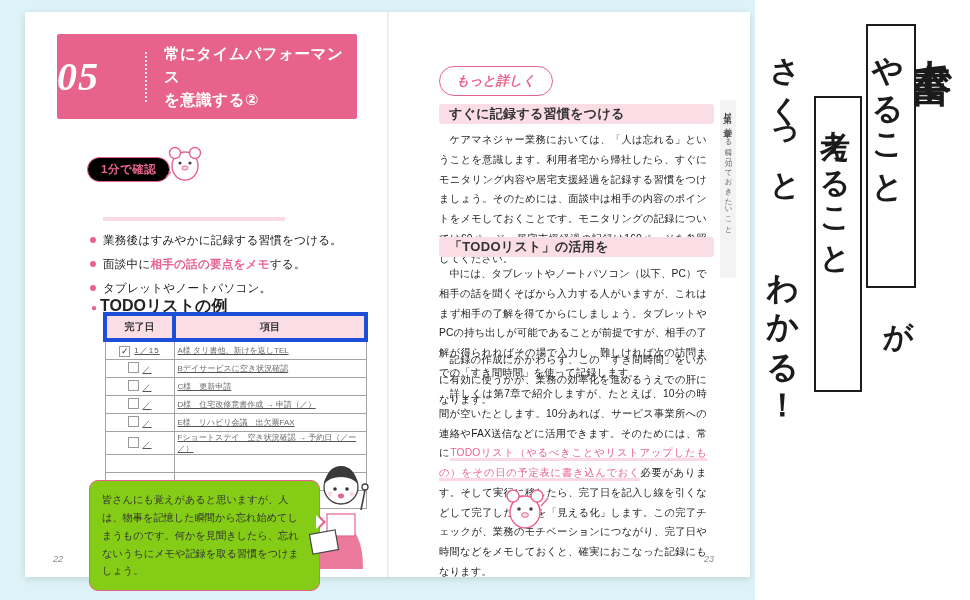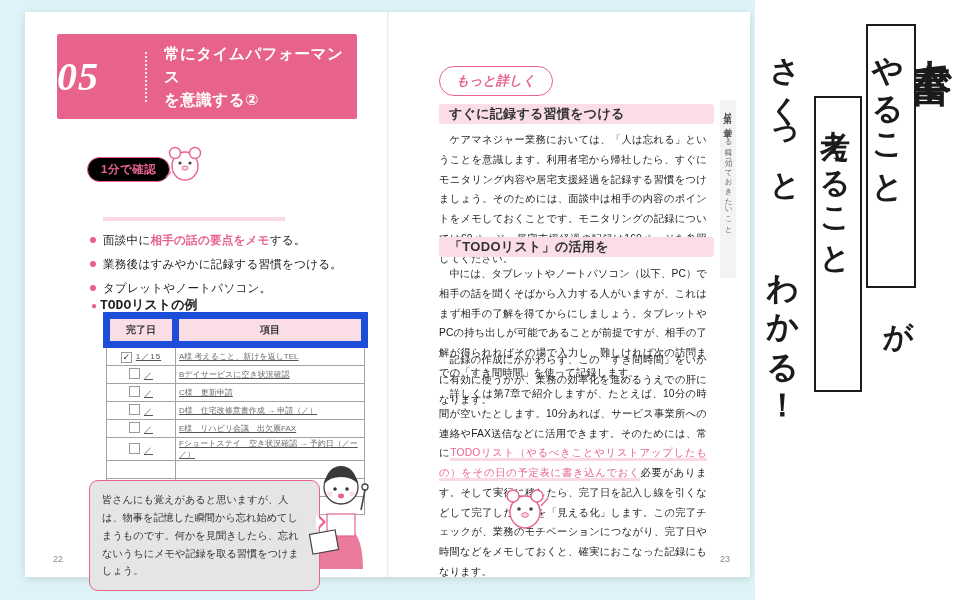--- a/index.html
+++ b/index.html
@@ -68,63 +68,63 @@
   }
   .bullets li:before{
     content:"";position:absolute;left:-13px;top:9px;
     width:6px;height:6px;border-radius:50%;background:#e8638b;
   }
   .em-pink{color:#e8638b;font-weight:bold;}
   .bullets{padding:0;margin:0;}
 
   .todo-label{
     position:absolute;left:66px;top:284px;
-    font-size:13px;font-weight:bold;color:#222;font-family:Liberation Mono, monospace;
+    font-size:16px;font-weight:bold;color:#222;
   }
   .todo-label:before{
     content:"●";color:#e8638b;font-size:10px;margin-right:3px;
   }
 
   table.todo{
     position:absolute;left:78px;top:300px;width:265px;
     border-collapse:collapse;background:#fff;
   }
   table.todo th{
-    background:#fbdde6;border:7px solid #1d4ed8;
+    background:#fbdde6;border:4px solid #1d4ed8;
     font-size:10px;font-weight:bold;padding:4px 0;color:#333;margin-left:24px;
   }
   table.todo td{
     border:1px solid #a3a3a3;height:17px;font-size:8px;color:#555;
     padding:0 3px;
     text-decoration:underline;
   }
   .col-done{width:62px;text-align:center;}
   .cell-chk{display:inline-block;width:9px;height:9px;border:1px solid #999;vertical-align:-1px;margin-right:4px;}
   .cell-chk.on:after{content:"✓";display:block;font-size:9px;line-height:9px;color:#333;text-align:center;}
   .date-slash{font-size:8px;color:#555;letter-spacing:1px;}
   .item-txt{font-size:8px;color:#6b6b6b;}
 
   .balloon{
     position:absolute;left:64px;top:468px;width:205px;
     border:1.6px solid #e8638b;border-radius:9px;
-    background:#e5e5e5;padding:10px 12px;
+    background:#84cc16;padding:10px 12px;
     font-size:10.2px;line-height:1.75;color:#333;
   }
   .balloon:after{
     content:"";position:absolute;right:-14px;top:34px;
     border:7px solid transparent;border-left-color:#e8638b;
   }
   .balloon:before{
     content:"";position:absolute;right:-11px;top:34px;z-index:2;
     border:7px solid transparent;border-left-color:#fff;
   }
 
-  .pgnum{position:absolute;font-size:9px;color:#8a8a8a;}
+  .pgnum{position:absolute;font-size:9px;color:#8a8a8a;font-style:italic;}
   .pg-left{left:28px;top:542px;}
-  .pg-right{right:20px;top:542px;}
+  .pg-right{right:36px;top:542px;}
 
   
   .more-badge{
     position:absolute;left:50px;top:54px;
     border:1.8px solid #e8638b;border-radius:16px;color:#e8638b;
     font-size:13px;font-weight:bold;padding:5px 16px;background:#fff;font-style:italic;
   }
   .sec-bar{
     position:absolute;left:50px;width:265px;height:20px;
     background:#fbdde6;border-radius:3px;
@@ -218,36 +218,36 @@
         <circle cx="32" cy="11" r="5.5" fill="#fff" stroke="#e8638b" stroke-width="1.4"></circle>
         <circle cx="17" cy="21" r="1.6" fill="#444"></circle>
         <circle cx="27" cy="21" r="1.6" fill="#444"></circle>
         <ellipse cx="22" cy="26" rx="3" ry="2" fill="#fbdde6" stroke="#e8638b" stroke-width="1"></ellipse>
         <path d="M8 30 l-5 5" stroke="#e8638b" stroke-width="1.2" fill="none"></path>
       </svg>
 
       <div class="check-underline"></div>
 
       <ul class="bullets">
+        <li><span>業務後はすみやかに記録する習慣をつける。</span></li>
         <li><span>面談中に</span><span class="em-pink">相手の話の要点をメモ</span><span>する。</span></li>
-        <li><span>業務後はすみやかに記録する習慣をつける。</span></li>
         <li><span>タブレットやノートパソコン。</span></li>
       </ul>
 
       <div class="todo-label">TODOリストの例</div>
 
       <table class="todo">
         <tbody>
             <tr>
           <th class="col-done">完了日</th>
           <th>項目</th>
         </tr>
         <tr>
           <td class="col-done"><span class="cell-chk on"></span><span class="date-slash">1／15</span></td>
-          <td><span class="item-txt">A様 考えること、新けを返しTEL</span></td>
+          <td><span class="item-txt">A様 タリ書他、新けを返しTEL</span></td>
         </tr>
         <tr>
           <td class="col-done"><span class="cell-chk"></span><span class="date-slash">／</span></td>
           <td><span class="item-txt">Bデイサービスに空き状況確認</span></td>
         </tr>
         <tr>
           <td class="col-done"><span class="cell-chk"></span><span class="date-slash">／</span></td>
           <td><span class="item-txt">C様　更新申請</span></td>
         </tr>
         <tr>

